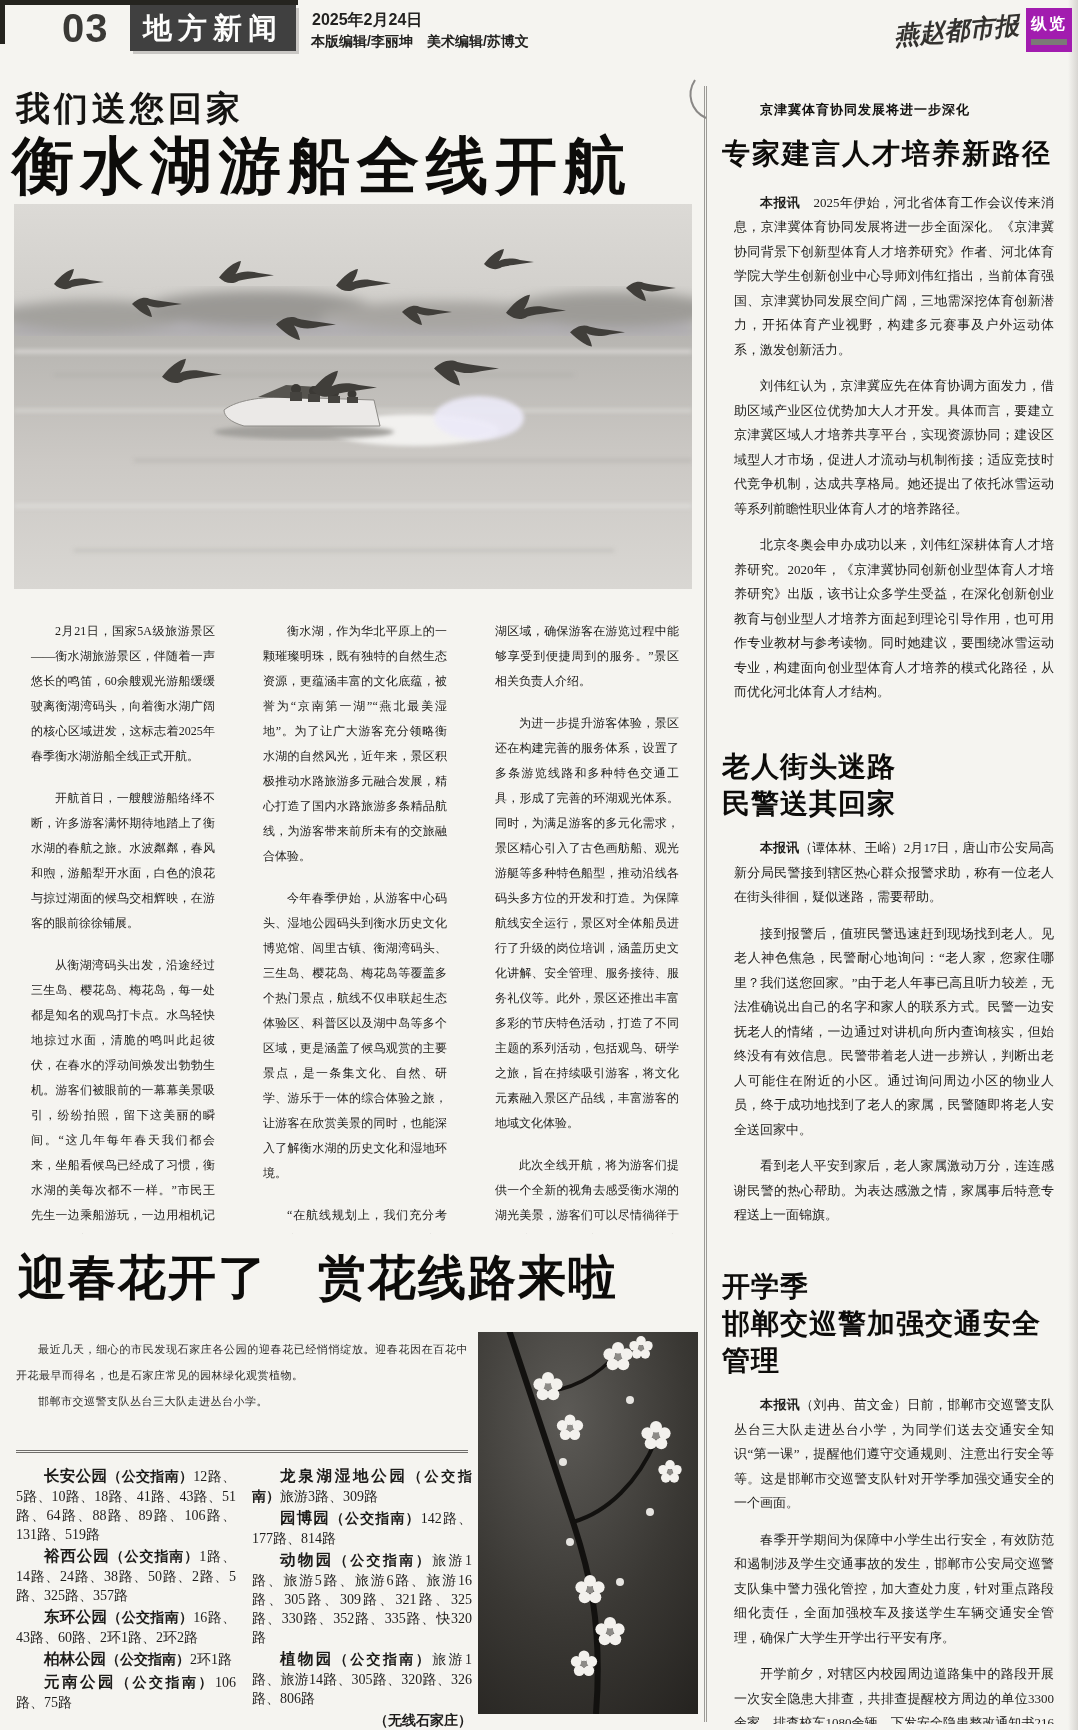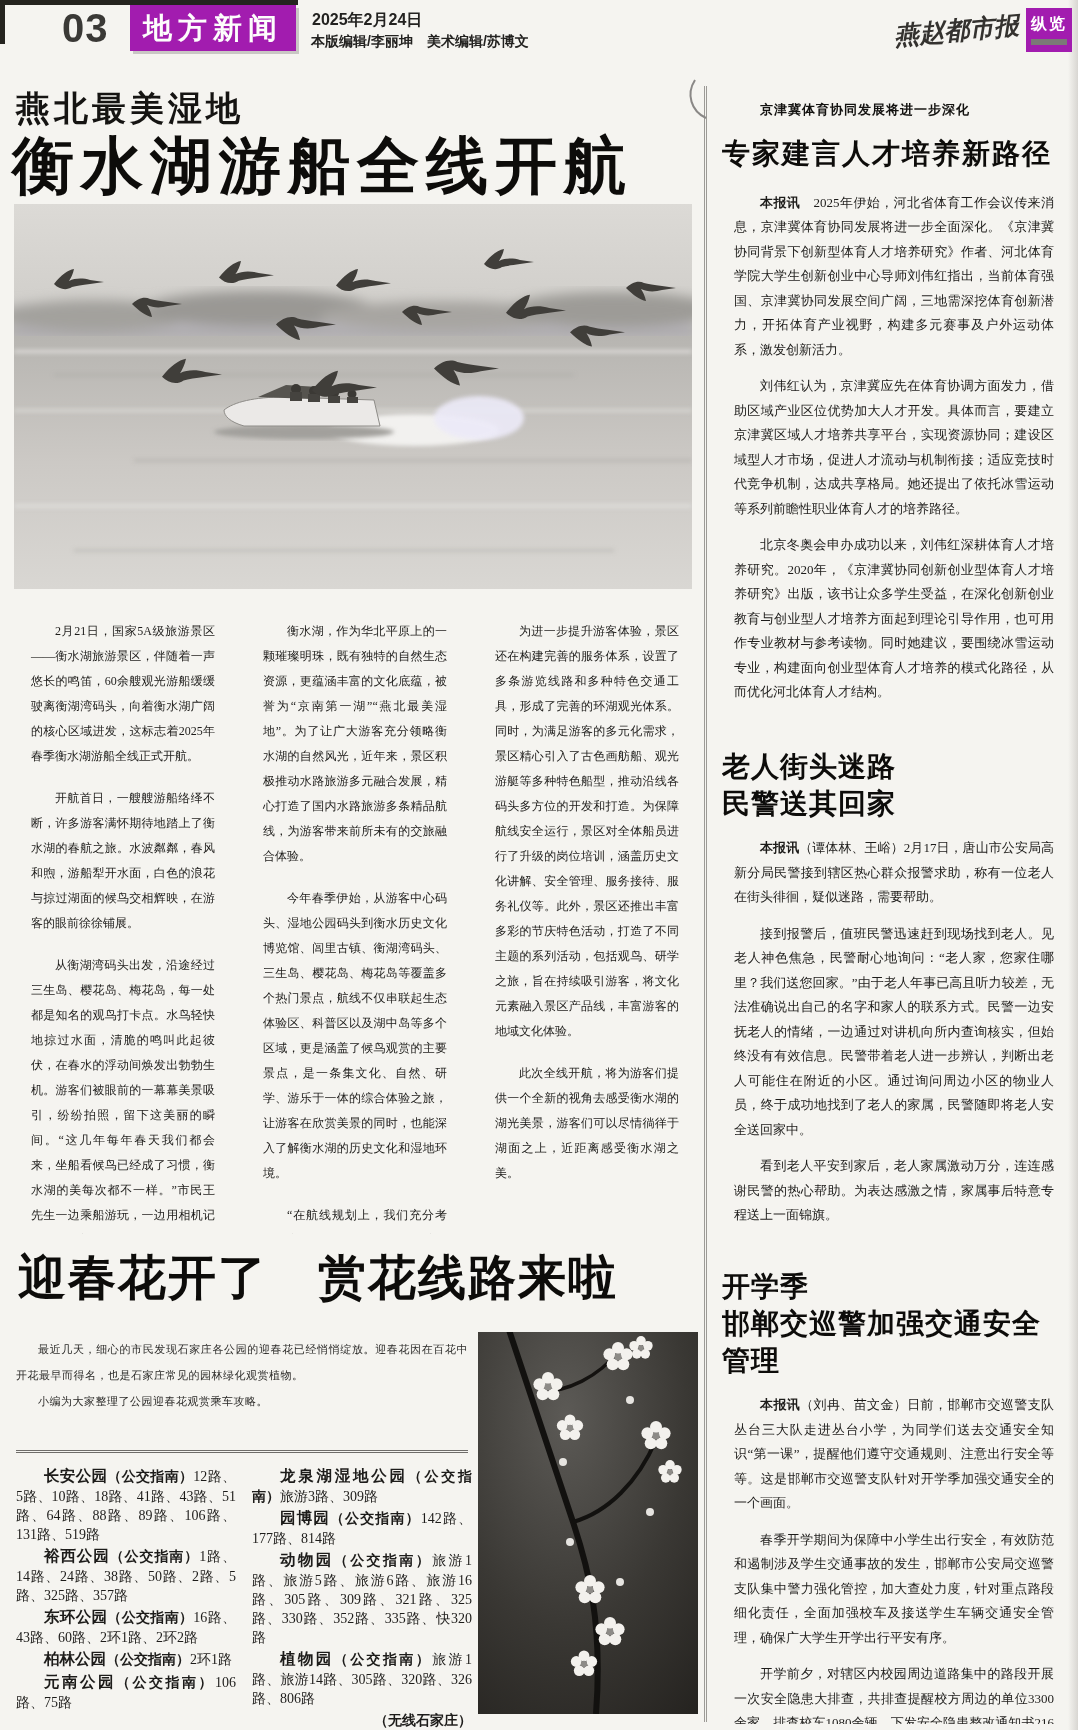--- a/index.html
+++ b/index.html
@@ -3,21 +3,21 @@
 <meta charset="utf-8">
 <style>
   html,body{margin:0;padding:0;}
   body{width:1078px;height:1730px;background:#f5f4f0;font-family:"Liberation Serif",serif;color:#1d1c1a;position:relative;overflow:hidden;}
   .paper{position:absolute;inset:0;}
   .scan-top{position:absolute;left:0;top:0;width:298px;height:5px;background:#25241f;}
   .scan-left{position:absolute;left:0;top:0;width:5px;height:44px;background:#25241f;}
   .scan-right{position:absolute;right:0;top:0;width:10px;height:100%;background:linear-gradient(to left,#d8d6d2,rgba(216,214,210,0));}
   
   .pagenum{position:absolute;left:62px;top:6px;font:700 40px "Liberation Sans",sans-serif;color:#3a3936;letter-spacing:1px;}
-  .secbox{position:absolute;left:130px;top:5px;width:166px;height:46px;background:#a21caf;color:#fdfdfc;font:700 29px/46px "Liberation Sans",sans-serif;text-align:center;letter-spacing:6px;box-shadow:3px 3px 0 #c9c7c4;}
+  .secbox{position:absolute;left:130px;top:5px;width:166px;height:46px;background:#404040;color:#fdfdfc;font:700 29px/46px "Liberation Sans",sans-serif;text-align:center;letter-spacing:6px;box-shadow:3px 3px 0 #c9c7c4;}
   .date{position:absolute;left:312px;top:10px;font:700 16px "Liberation Sans",sans-serif;color:#232220;}
   .editors{position:absolute;left:311px;top:33px;font:700 14px "Liberation Sans",sans-serif;color:#232220;}
   .masthead{position:absolute;left:894px;top:8px;display:flex;align-items:center;gap:7px;}
   .mh-script{font:italic 700 25px "DejaVu Serif",serif;color:#34322f;transform:rotate(-5deg);white-space:nowrap;}
   .badge{width:46px;height:44px;background:#a21caf;}
   .badge span{display:block;font:700 16px/26px "Liberation Sans",sans-serif;letter-spacing:2px;color:#fff;text-align:center;margin-top:3px;}
   .badge i{display:block;height:6px;margin:2px 5px 0;background:#7b7977;}
   
   .kicker{position:absolute;left:16px;top:86px;font:700 34px "Liberation Sans",sans-serif;letter-spacing:4px;color:#151412;margin:0;}
   .headline{position:absolute;left:12px;top:124px;font:900 62px "Liberation Sans",sans-serif;letter-spacing:7px;color:#0d0c0a;margin:0;white-space:nowrap;}
@@ -65,21 +65,21 @@
   <div class="date">2025年2月24日</div>
   <div class="editors">本版编辑/李丽坤　美术编辑/苏博文</div>
   <div class="masthead">
     <span class="mh-script">燕赵都市报</span>
     <span class="badge">
       <span>纵览</span>
       <i></i>
     </span>
   </div>
 
-  <p class="kicker">燕北最美湿地</p>
+  <p class="kicker">我们送您回家</p>
   <h1 class="headline">衡水湖游船全线开航</h1>
 
   <svg class="photo" width="678" height="385" viewBox="0 0 678 385">
     <defs>
       <linearGradient id="gSky" x1="0" y1="0" x2="0" y2="1">
         <stop offset="0" stop-color="#dcdad6"></stop>
           <stop offset="0.28" stop-color="#d0cecA"></stop>
           <stop offset="0.33" stop-color="#b6b4b0"></stop>
           <stop offset="0.42" stop-color="#c6c4c0"></stop>
           <stop offset="1" stop-color="#d4d2ce"></stop>
@@ -154,30 +154,31 @@
       <p>2月21日，国家5A级旅游景区——衡水湖旅游景区，伴随着一声悠长的鸣笛，60余艘观光游船缓缓驶离衡湖湾码头，向着衡水湖广阔的核心区域进发，这标志着2025年春季衡水湖游船全线正式开航。</p>
       <p>开航首日，一艘艘游船络绎不断，许多游客满怀期待地踏上了衡水湖的春航之旅。水波粼粼，春风和煦，游船犁开水面，白色的浪花与掠过湖面的候鸟交相辉映，在游客的眼前徐徐铺展。</p>
       <p>从衡湖湾码头出发，沿途经过三生岛、樱花岛、梅花岛，每一处都是知名的观鸟打卡点。水鸟轻快地掠过水面，清脆的鸣叫此起彼伏，在春水的浮动间焕发出勃勃生机。游客们被眼前的一幕幕美景吸引，纷纷拍照，留下这美丽的瞬间。“这几年每年春天我们都会来，坐船看候鸟已经成了习惯，衡水湖的美每次都不一样。”市民王先生一边乘船游玩，一边用相机记录衡水湖美景。</p>
     </div>
     <div class="mcol">
       <p>衡水湖，作为华北平原上的一颗璀璨明珠，既有独特的自然生态资源，更蕴涵丰富的文化底蕴，被誉为“京南第一湖”“燕北最美湿地”。为了让广大游客充分领略衡水湖的自然风光，近年来，景区积极推动水路旅游多元融合发展，精心打造了国内水路旅游多条精品航线，为游客带来前所未有的交旅融合体验。</p>
       <p>今年春季伊始，从游客中心码头、湿地公园码头到衡水历史文化博览馆、闾里古镇、衡湖湾码头、三生岛、樱花岛、梅花岛等覆盖多个热门景点，航线不仅串联起生态体验区、科普区以及湖中岛等多个区域，更是涵盖了候鸟观赏的主要景点，是一条集文化、自然、研学、游乐于一体的综合体验之旅，让游客在欣赏美景的同时，也能深入了解衡水湖的历史文化和湿地环境。</p>
       <p>“在航线规划上，我们充分考虑游客的多层次观光需求，各航线的重要节点设置了多个服务站点，还提供不同以及常规班船的咨询服务。</p>
     </div>
     <div class="mcol">
+      <p class="cont">湖区域，确保游客在游览过程中能够享受到便捷周到的服务。”景区相关负责人介绍。</p>
       <p>为进一步提升游客体验，景区还在构建完善的服务体系，设置了多条游览线路和多种特色交通工具，形成了完善的环湖观光体系。同时，为满足游客的多元化需求，景区精心引入了古色画舫船、观光游艇等多种特色船型，推动沿线各码头多方位的开发和打造。为保障航线安全运行，景区对全体船员进行了升级的岗位培训，涵盖历史文化讲解、安全管理、服务接待、服务礼仪等。此外，景区还推出丰富多彩的节庆特色活动，打造了不同主题的系列活动，包括观鸟、研学之旅，旨在持续吸引游客，将文化元素融入景区产品线，丰富游客的地域文化体验。</p>
       <p>此次全线开航，将为游客们提供一个全新的视角去感受衡水湖的湖光美景，游客们可以尽情徜徉于湖面之上，近距离感受衡水湖之美。</p>
 
     </div>
   </div>
 
   <h2 class="spring-headline">迎春花开了　赏花线路来啦</h2>
   <div class="intro">
     <p>最近几天，细心的市民发现石家庄各公园的迎春花已经悄悄绽放。迎春花因在百花中开花最早而得名，也是石家庄常见的园林绿化观赏植物。</p>
-    <p>小编为大家整理了公园迎春花观赏乘车攻略。</p>
+    <p>邯郸市交巡警支队丛台三大队走进丛台小学。</p>
   </div>
   <div class="rule"></div>
 
   <div class="parks">
     <div class="pcol">
       <p><b class="pname">长安公园</b><span class="plabel">（公交指南）</span><span>12路、5路、10路、18路、41路、43路、51路、64路、88路、89路、106路、131路、519路</span></p>
       <p><b class="pname">裕西公园</b><span class="plabel">（公交指南）</span><span>1路、14路、24路、38路、50路、2路、5路、325路、357路</span></p>
       <p><b class="pname">东环公园</b><span class="plabel">（公交指南）</span><span>16路、43路、60路、2环1路、2环2路</span></p>
       <p><b class="pname">柏林公园</b><span class="plabel">（公交指南）</span><span>2环1路</span></p>
       <p><b class="pname">元南公园</b><span class="plabel">（公交指南）</span><span>106路、75路</span></p>

